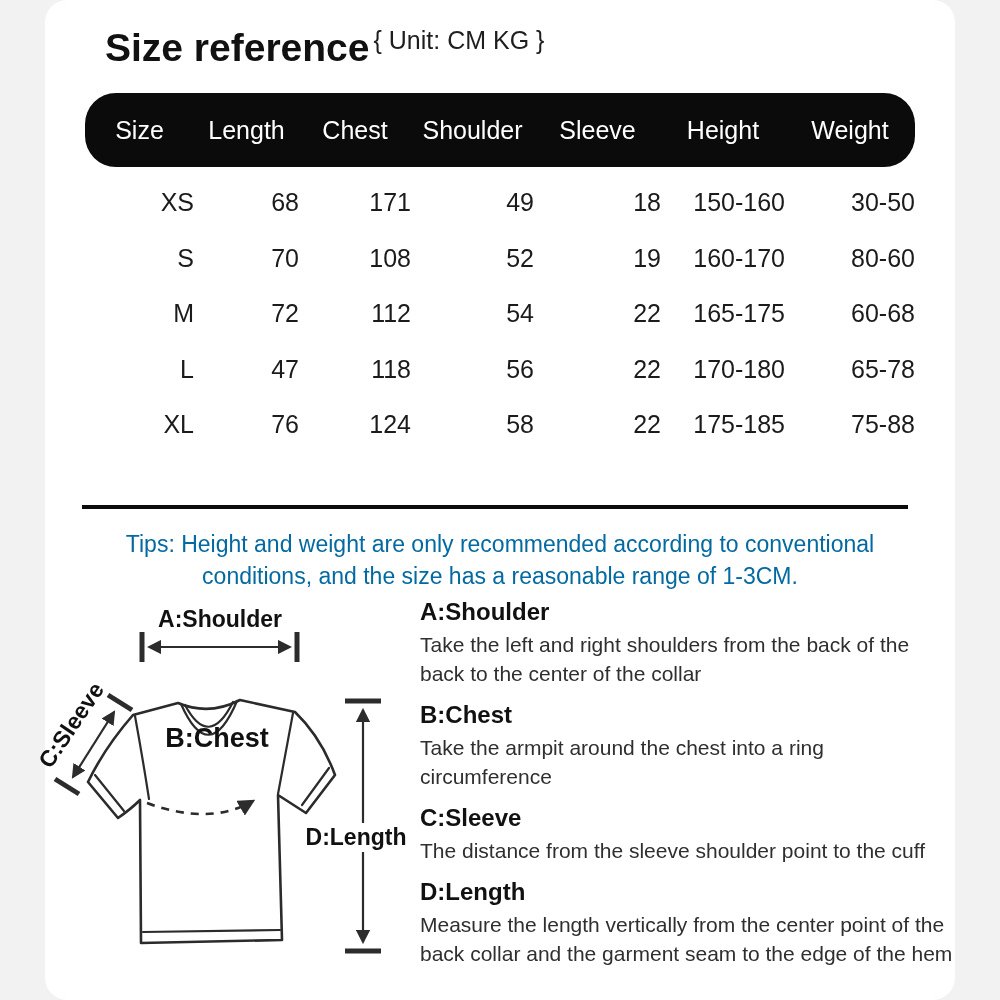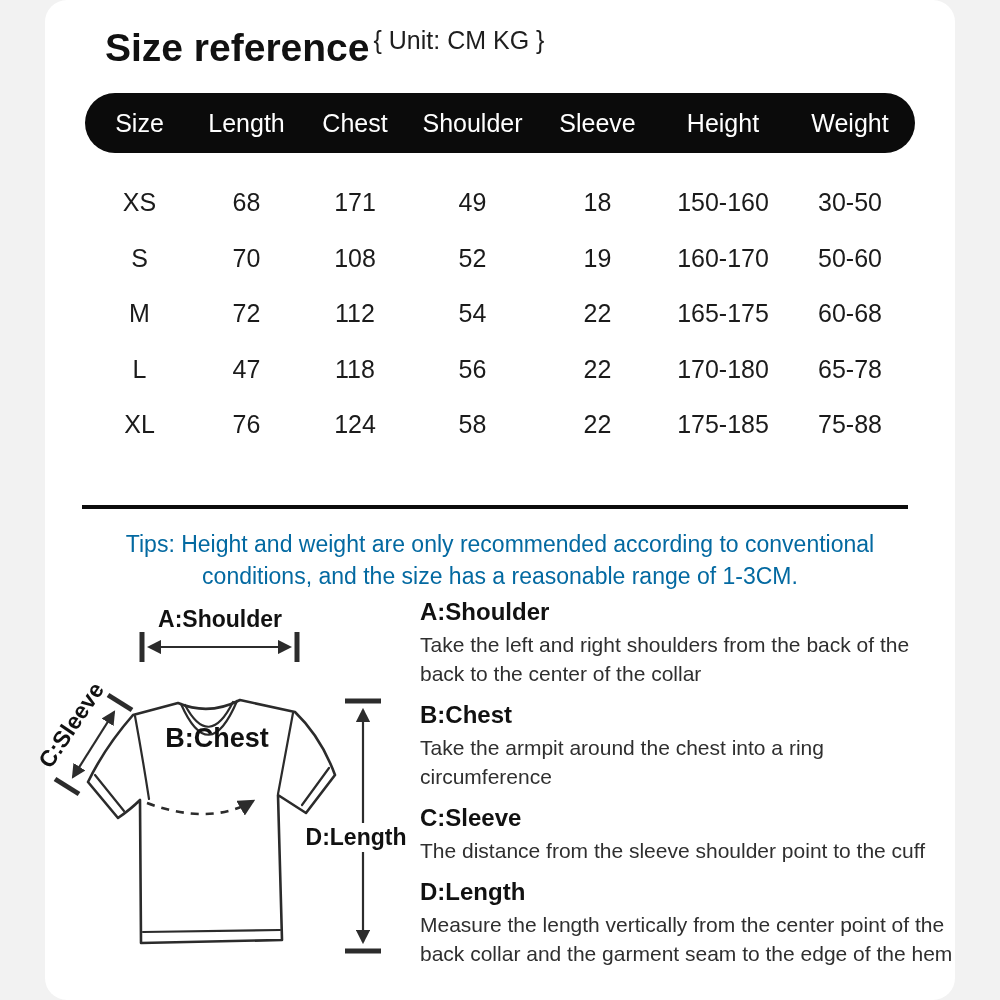--- a/index.html
+++ b/index.html
@@ -15,28 +15,28 @@
     position:absolute;left:45px;top:0;width:910px;height:1000px;
     background:#ffffff;border-radius:22px;
   }
   
   .title-row{position:absolute;left:105px;top:26px;display:flex;align-items:flex-start;}
   .page-title{font-size:39px;font-weight:bold;letter-spacing:0px;color:#111;}
   .unit-note{font-size:25px;color:#1e1e1e;margin-left:4px;}
   
   .size-grid{display:grid;grid-template-columns:109px 105px 112px 123px 127px 124px 130px;}
   .table-header{
-    position:absolute;left:85px;top:93px;width:830px;height:60px;
+    position:absolute;left:85px;top:93px;width:830px;height:74px;
     background:#0b0b0b;border-radius:31px;
     align-items:center;
   }
   .table-header .cell{color:#ffffff;font-size:25px;text-align:center;}
   .table-body{position:absolute;left:85px;top:160px;width:830px;}
   .table-row{height:55.5px;align-items:center;}
-  .table-row .cell{font-size:25px;text-align:center;color:#1b1b1b;margin-top:28px;}
+  .table-row .cell{font-size:25px;text-align:right;color:#1b1b1b;margin-top:28px;}
   .divider{position:absolute;left:82px;top:505px;width:826px;height:4px;background:#0c0c0c;}
   
   .tips{position:absolute;left:50px;top:528px;width:900px;text-align:center;
         font-size:23px;color:#0369a1;line-height:32px;}
   
   .diagram{position:absolute;left:25px;top:595px;width:390px;height:400px;}
   
   .guide{position:absolute;left:420px;top:598px;width:535px;}
   .guide-item{margin-bottom:13px;}
   .guide-heading{font-size:24px;font-weight:bold;color:#111;margin-bottom:4px;}
@@ -74,21 +74,21 @@
     <span class="cell">150-160</span>
     <span class="cell">30-50</span>
   </div>
   <div class="table-row size-grid">
     <span class="cell">S</span>
     <span class="cell">70</span>
     <span class="cell">108</span>
     <span class="cell">52</span>
     <span class="cell">19</span>
     <span class="cell">160-170</span>
-    <span class="cell">50-60</span>
+    <span class="cell">80-60</span>
   </div>
   <div class="table-row size-grid">
     <span class="cell">M</span>
     <span class="cell">72</span>
     <span class="cell">112</span>
     <span class="cell">54</span>
     <span class="cell">22</span>
     <span class="cell">165-175</span>
     <span class="cell">60-68</span>
   </div>

